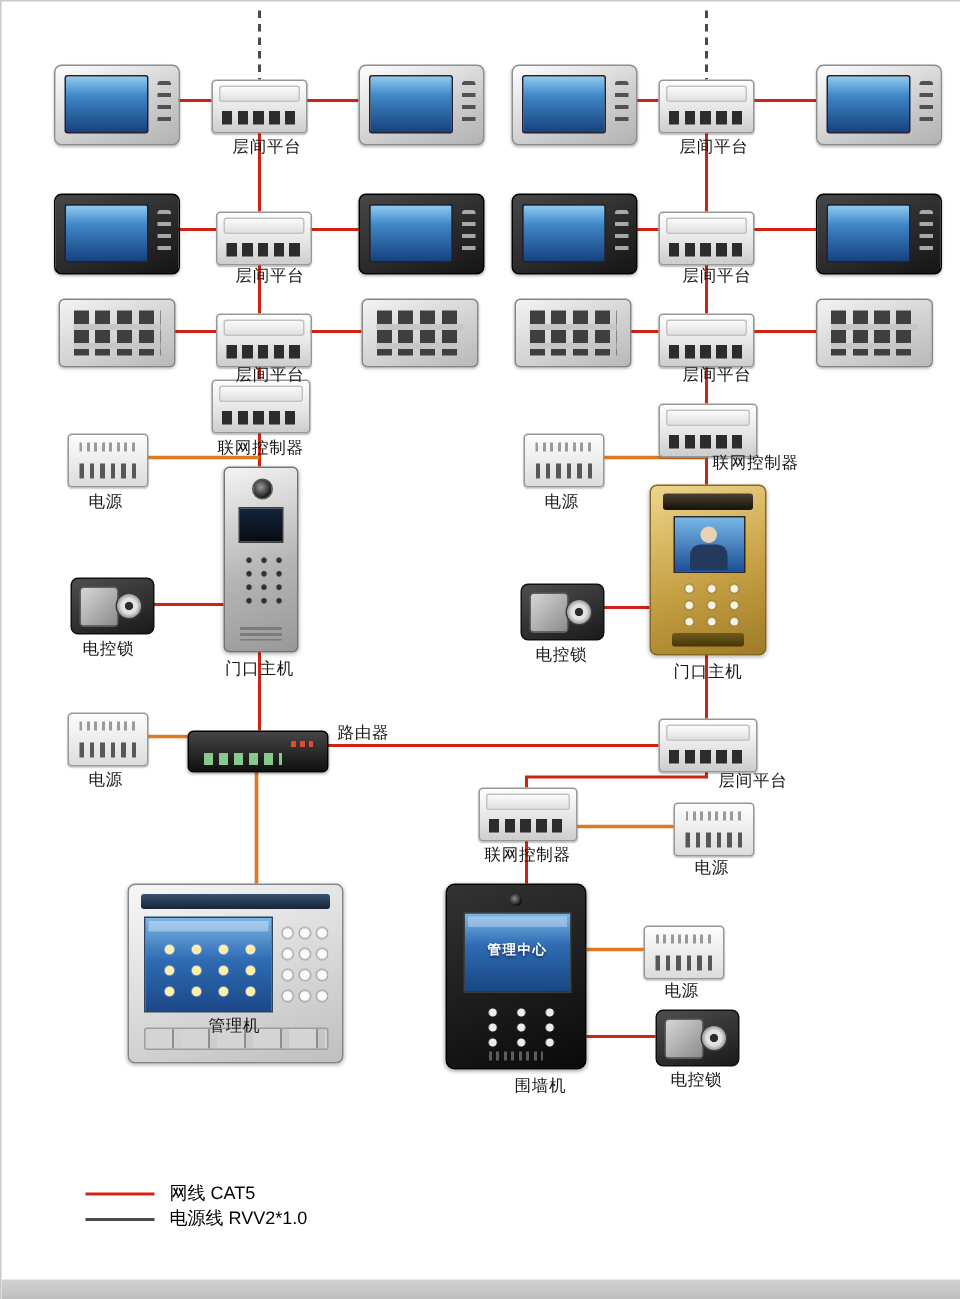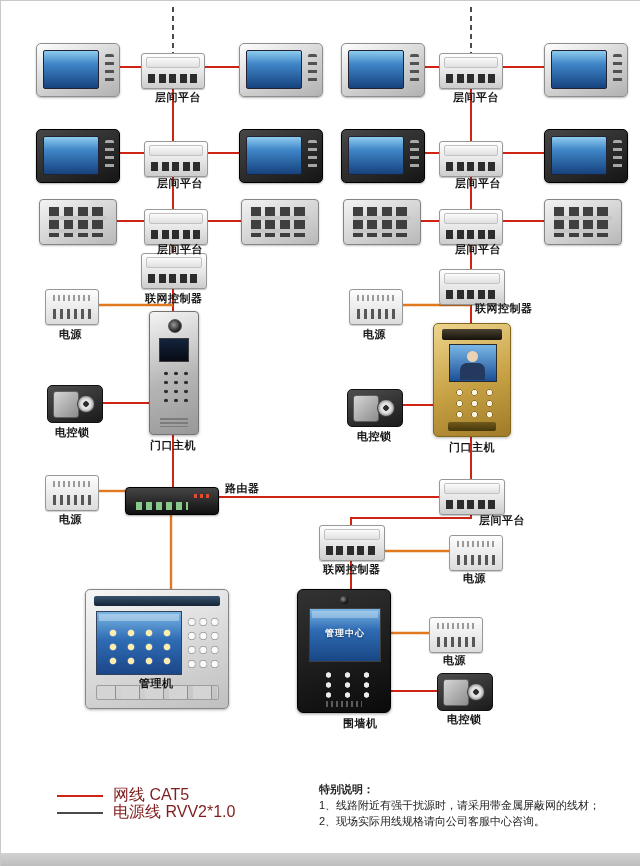--- a/index.html
+++ b/index.html
@@ -112,28 +112,28 @@
     background:repeating-linear-gradient(90deg,#5c5c5c 0 2px,transparent 2px 5px);}
   .wall .wscr{position:absolute;left:11px;top:18px;width:70px;height:52px;border:1px solid #3e3e3e;
     background:linear-gradient(180deg,#7db8e6 0%,var(--c-screen_blue,#2f6cb4) 40%,#194684 100%);}
   .wall .wscr::before{content:"";position:absolute;left:2px;top:2px;right:2px;height:7px;background:rgba(255,255,255,.3);}
   .wall .wtitle{position:absolute;left:0;right:0;top:18px;text-align:center;color:#fff;font-size:9px;font-weight:bold;
     letter-spacing:1px;text-shadow:0 1px 2px rgba(0,0,0,.5);}
   .wall .wkeys{position:absolute;left:18px;top:78px;width:58px;height:30px;
     background-image:radial-gradient(circle,#ececec 2.4px,transparent 3px);background-size:19px 10px;background-position:3px 2px;}
 
   
-  .lbl{position:absolute;font-size:11px;font-weight:bold;color:#151515;white-space:nowrap;letter-spacing:.5px;}
+  .lbl{position:absolute;font-size:11px;font-weight:normal;color:#151515;white-space:nowrap;letter-spacing:.5px;}
   .legend{position:absolute;left:56px;top:786px;}
   .legend-row{display:flex;align-items:center;height:17px;}
   .legend-line{width:46px;margin-right:10px;flex:none;}
   .l-red{height:2px;background:var(--c-cat5,#cf2313);}
   .l-orange{height:3px;background:var(--c-cat5power,#e0791f);}
   .l-dark{height:2px;background:var(--c-powerline,#4a4a4a);}
-  .legend-text{font-size:16px;color:#7f1d1d;}
+  .legend-text{font-size:12px;color:#000000;}
   .notes{position:absolute;left:318px;top:780px;font-size:11px;color:#222;line-height:16px;}
   .ntitle{font-weight:bold;}
   .footer{position:absolute;left:0;right:0;bottom:0;height:14px;background:linear-gradient(180deg,#d2d2d2,#bdbdbd);}
 </style>
 </head>
 <body>
 
 <div class="stage">
 
   <svg class="wires" width="640" height="866">
@@ -278,20 +278,15 @@
     <div class="legend-row">
       <span class="legend-line l-red"></span>
       <span class="legend-text">网线 CAT5</span>
     </div>
     <div class="legend-row">
       <span class="legend-line l-dark"></span>
       <span class="legend-text">电源线 RVV2*1.0</span>
     </div>
   </div>
 
-  <div class="notes">
-    <div class="ntitle">特别说明：</div>
-    <div>1、线路附近有强干扰源时，请采用带金属屏蔽网的线材；</div>
-    <div>2、现场实际用线规格请向公司客服中心咨询。</div>
-  </div>
 
   <div class="footer"></div>
 </div>
 
 </body></html>

